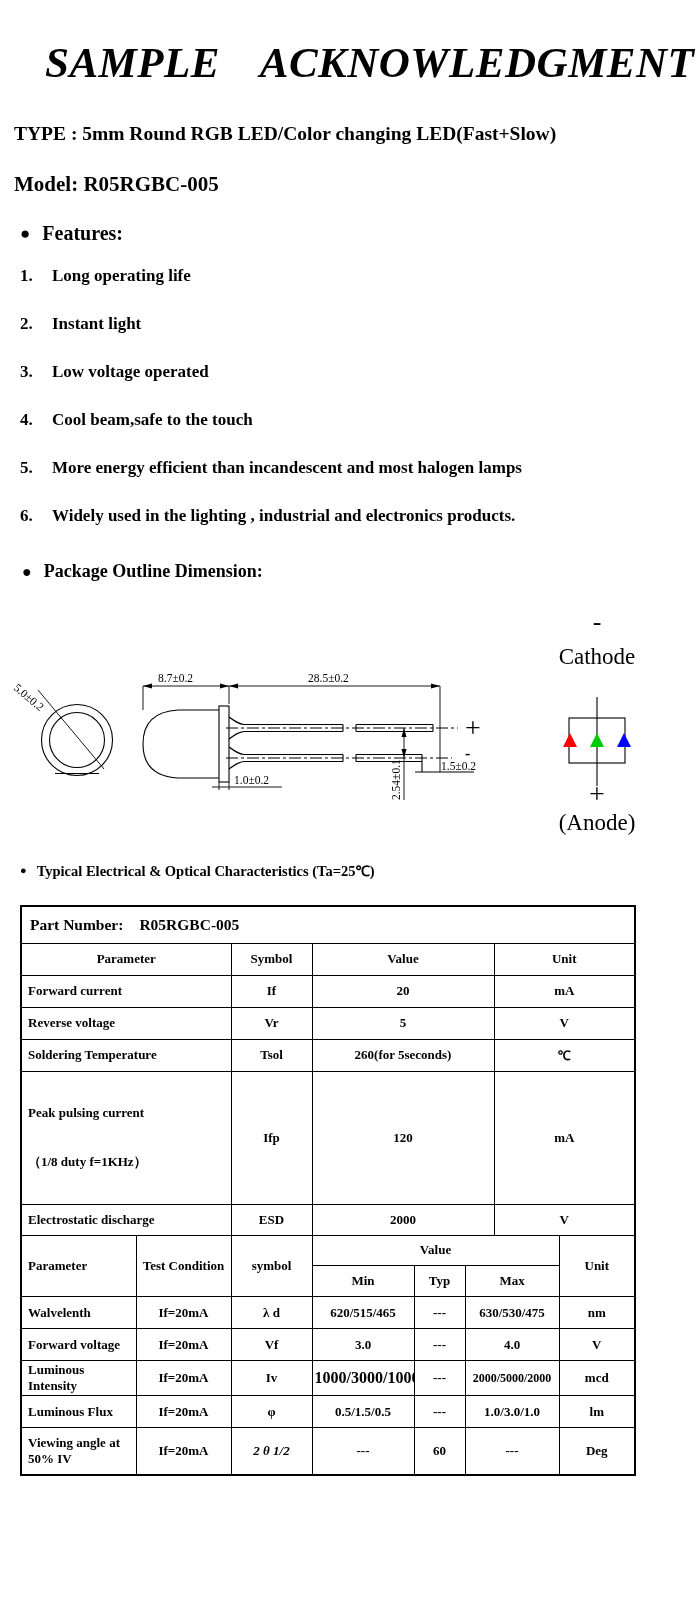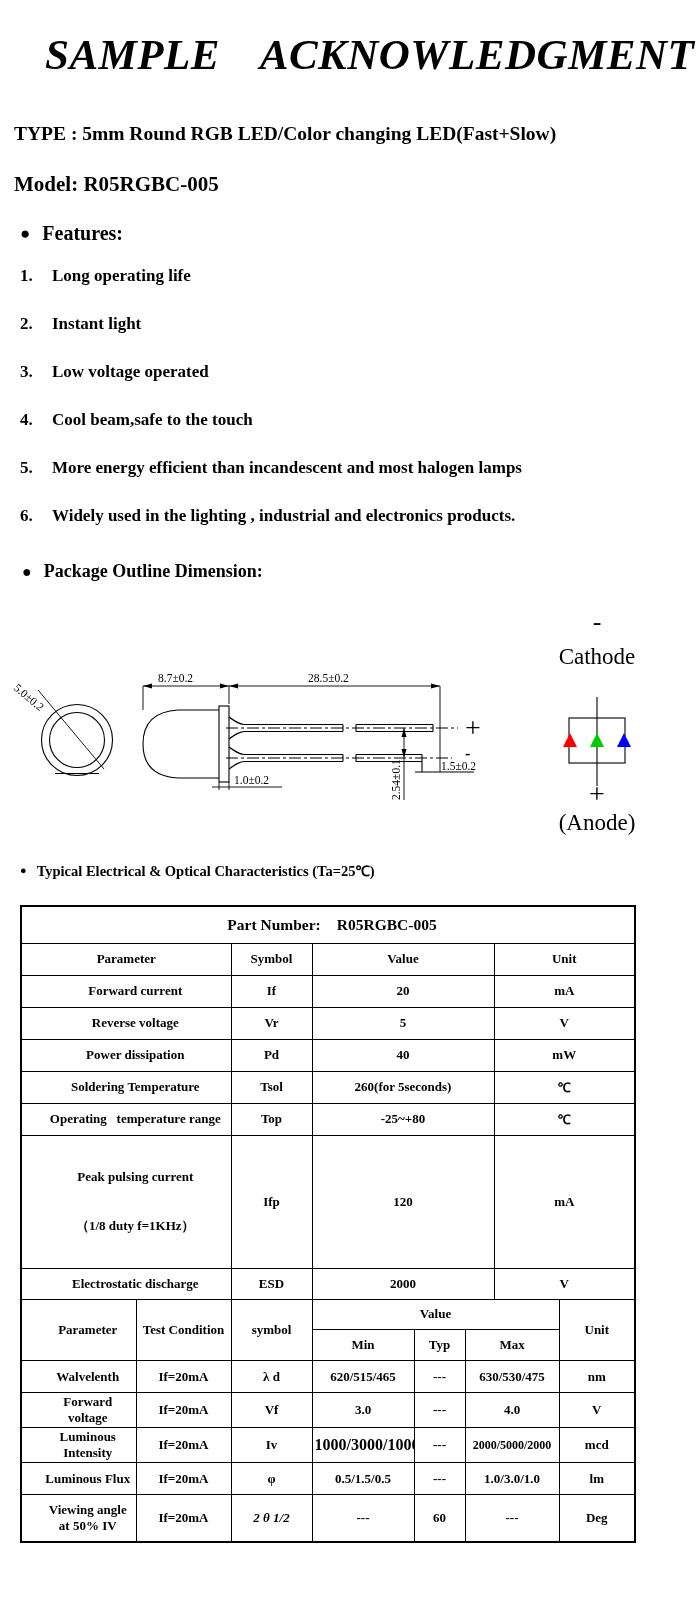--- a/index.html
+++ b/index.html
@@ -4,21 +4,21 @@
 <style>
   html,body{margin:0;padding:0;}
   body{
     width:700px;height:1617px;position:relative;background:#fff;color:#000;
     font-family:"Liberation Serif",serif;overflow:hidden;
   }
   .abs{position:absolute;}
   .pre{white-space:pre-wrap;}
 
   .title{
-    top:30px;left:45px;width:620px;
+    top:38px;left:45px;width:620px;
     font-size:43px;font-weight:bold;font-style:italic;
     letter-spacing:.5px;word-spacing:30px;white-space:nowrap;
   }
   .type-line{top:123px;left:14px;font-size:19.5px;font-weight:bold;}
   .model-line{top:172px;left:14px;font-size:21px;font-weight:bold;}
 
   .sec-head{font-weight:bold;display:flex;align-items:center;}
   .features-head{top:222px;left:20px;font-size:20px;}
   .bullet{display:inline-block;line-height:1;margin-right:12px;}
   .features-head .bullet{font-size:17px;}
@@ -31,37 +31,37 @@
 
   svg text{font-family:"Liberation Serif",serif;fill:#000;}
   .dim{font-size:11.5px;}
   .dd{stroke:#000;stroke-width:1;stroke-dasharray:12 3 3 3;fill:none;}
   .ln{stroke:#000;stroke-width:1.1;fill:none;}
   .thin{stroke:#000;stroke-width:.9;fill:none;}
 
   .spec{
     top:905px;left:20px;width:612px;border:2px solid #000;background:#fff;
   }
-  .spec-row{display:flex;align-items:center;border-bottom:1.5px solid #000;padding-left:8px;justify-content:center;}
+  .spec-row{display:flex;align-items:center;border-bottom:1.5px solid #000;padding-left:8px;}
   .pn-row{height:36px;font-size:15.5px;font-weight:bold;}
   .pn-val{margin-left:16px;}
   .abs-row{height:35px;font-size:14px;}
   .eo-row{height:40px;font-size:14.5px;font-weight:bold;}
   table{border-collapse:collapse;width:612px;table-layout:fixed;}
   td,th{
     border:1.5px solid #000;font-weight:bold;font-size:13px;text-align:center;
     vertical-align:middle;padding:1px 2px;white-space:pre-wrap;overflow:hidden;
   }
   tr>*:first-child{border-left:0;}
   tr>*:last-child{border-right:0;}
   table tr:first-child>*{border-top:0;}
   .t1 tr:last-child>*{border-bottom:0;}
   .t2 tr:last-child>*{border-bottom:0;}
   .t1{border-bottom:1.5px solid #000;}
-  .pl{text-align:center;padding-left:20px;}
+  .pl{text-align:left;padding-left:6px;}
   .it{font-style:italic;}
   .h31{height:31px}.h32{height:32px}.h34{height:34px}.h42{height:42px}.h46{height:46px}
   .h30{height:30px}
 </style>
 </head>
 <body>
 
 <div class="abs title">SAMPLE ACKNOWLEDGMENT</div>
 <div class="abs type-line">TYPE : 5mm Round RGB LED/Color changing LED(Fast+Slow)</div>
 <div class="abs model-line">Model: R05RGBC-005</div>
@@ -204,35 +204,23 @@
       <td>20</td>
       <td>mA</td>
     </tr>
     <tr class="h32">
       <td class="pl">Reverse voltage</td>
       <td>Vr</td>
       <td>5</td>
       <td>V</td>
     </tr>
     <tr class="h32">
-      <td class="pl">Power dissipation</td>
-      <td>Pd</td>
-      <td>40</td>
-      <td>mW</td>
-    </tr>
-    <tr class="h32">
       <td class="pl">Soldering Temperature</td>
       <td>Tsol</td>
       <td>260(for 5seconds)</td>
-      <td>℃</td>
-    </tr>
-    <tr class="h32">
-      <td class="pl pre">Operating   temperature range</td>
-      <td>Top</td>
-      <td>-25~+80</td>
       <td>℃</td>
     </tr>
     <tr class="h42">
       <td class="pl">
         <div>Peak pulsing current</div>
         <div>（1/8 duty f=1KHz）</div>
       </td>
       <td>Ifp</td>
       <td>120</td>
       <td>mA</td>

